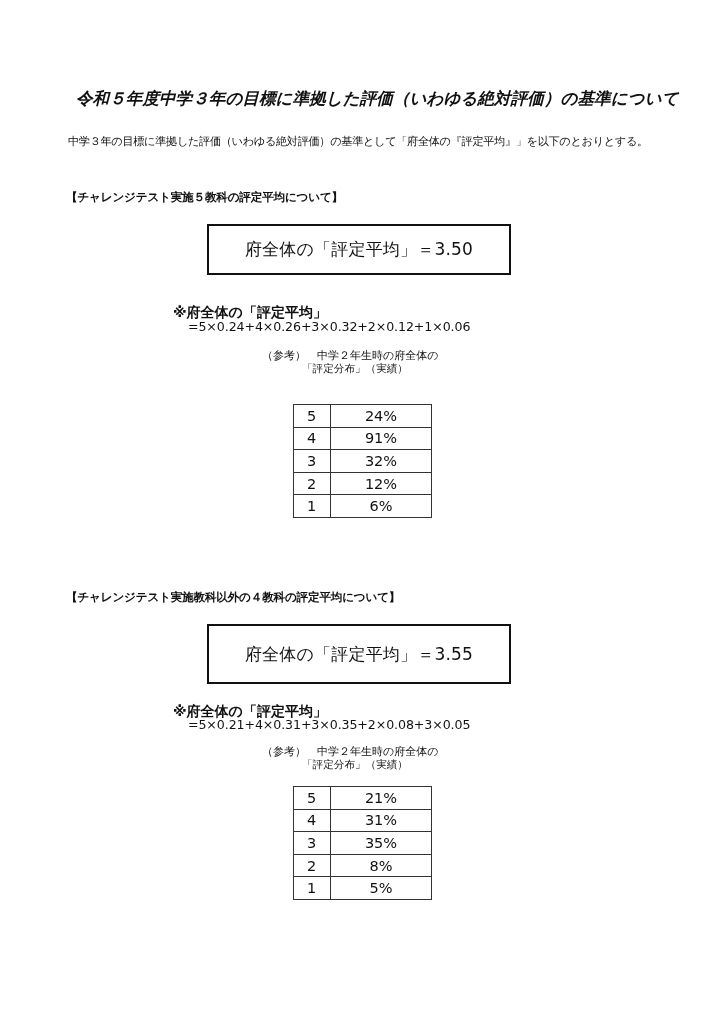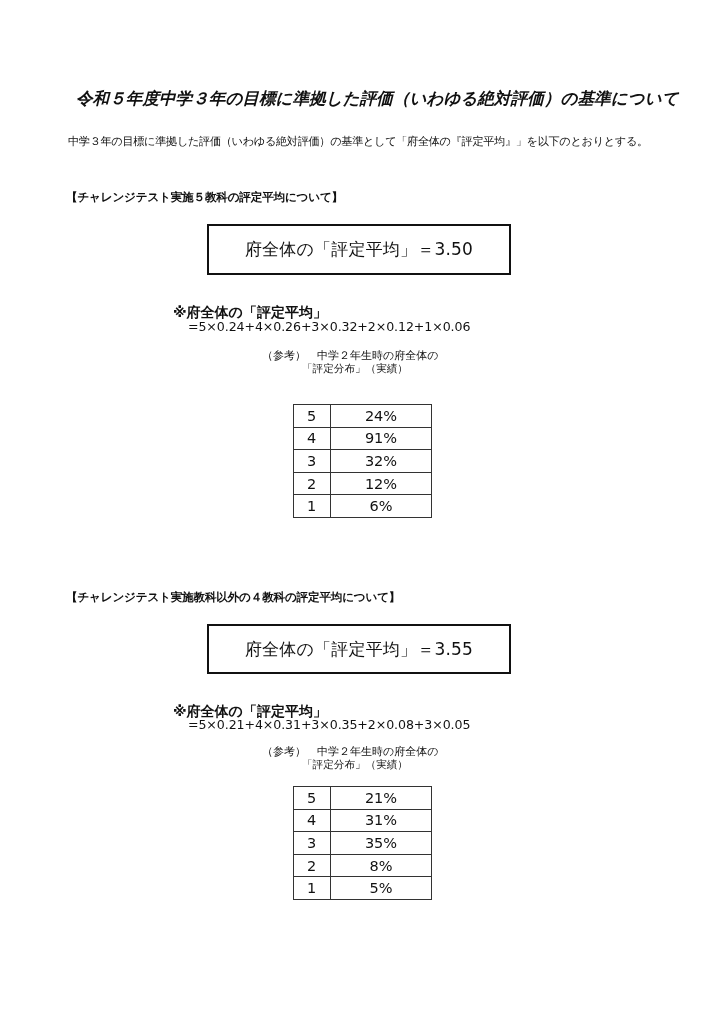--- a/index.html
+++ b/index.html
@@ -124,21 +124,21 @@
       <tr>
         <td class="grade">1</td>
         <td>6%</td>
       </tr>
     </tbody>
   </table>
 </div>
 
 <div>
   <div class="abs section-heading" style="top:590px;">【チャレンジテスト実施教科以外の４教科の評定平均について】</div>
-  <div class="abs avg-box" style="top:624px; height:50px;">
+  <div class="abs avg-box" style="top:624px; height:60px;">
     <span>府全体の「評定平均」＝3.55</span>
   </div>
   <div class="abs note-label" style="top:703px;">※府全体の「評定平均」</div>
   <div class="abs formula" style="top:717px;">=5×0.21+4×0.31+3×0.35+2×0.08+3×0.05</div>
   <div class="abs ref-line1" style="top:744px;">（参考）　中学２年生時の府全体の</div>
   <div class="abs ref-line2" style="top:758px;">「評定分布」（実績）</div>
   <table class="dist" style="top:786px;">
     <tbody>
       <tr>
         <td class="grade">5</td>

